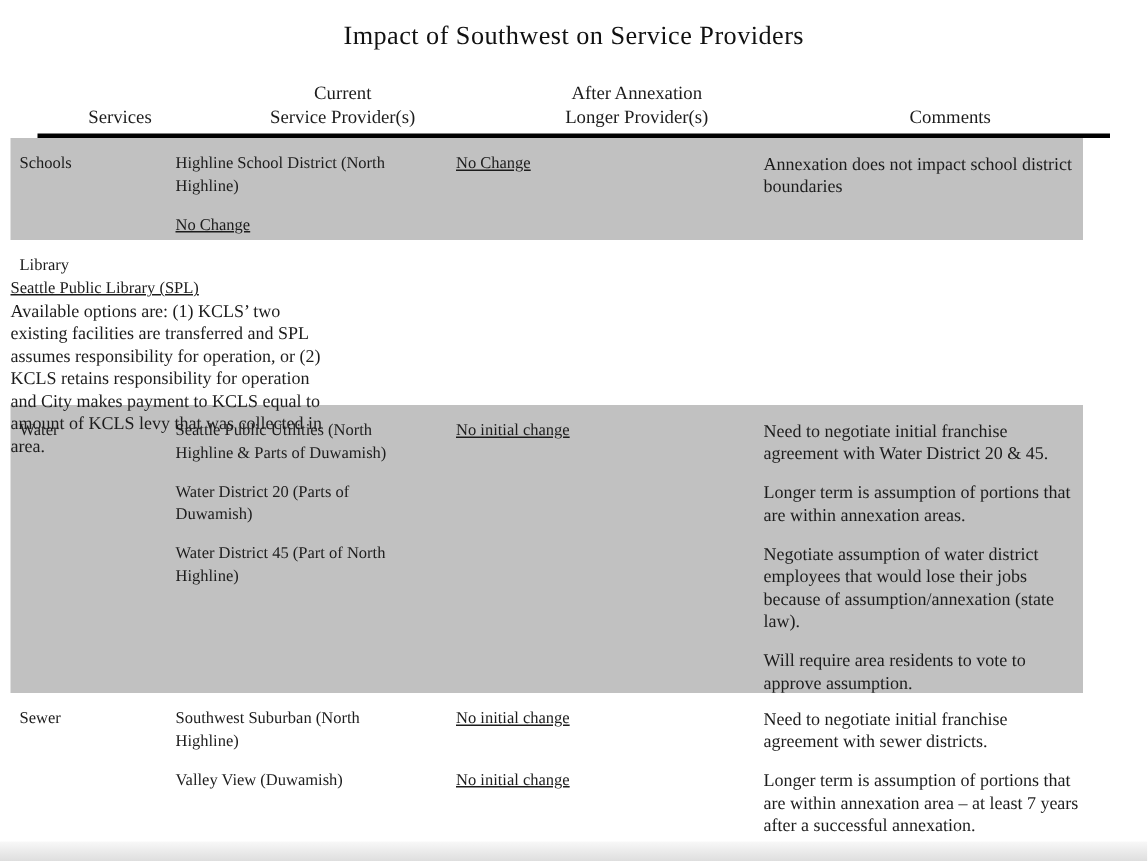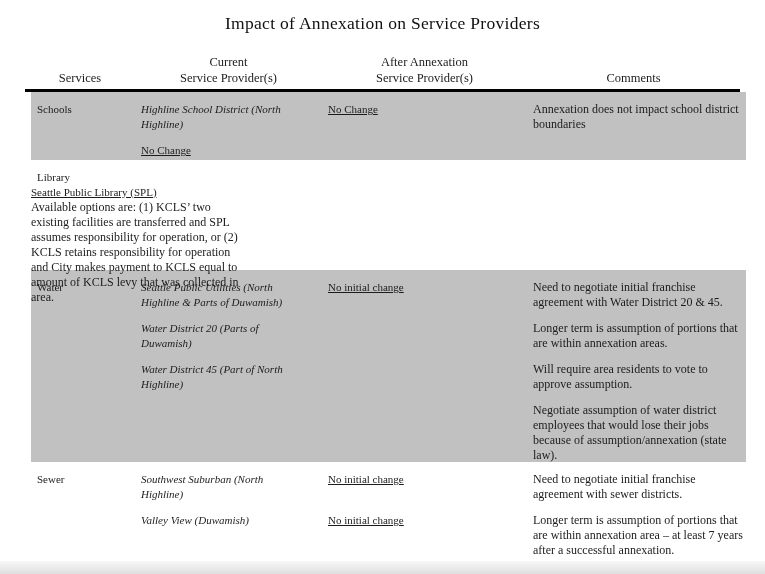--- a/index.html
+++ b/index.html
@@ -28,55 +28,55 @@
   .hcell{
     text-align:center;
     font-weight:normal;font-size:12.5px;line-height:16px;
     padding-bottom:3px;
     white-space:pre-line;
   }
   .hc1{width:110px;}
   .hc2{width:187px;}
   .hc3{width:205px;}
   .hc4{width:213px;text-align:center;}
-  .tbody{margin:0 0 0 31px;width:715px;}
+  .tbody{margin:0 0 0 7px;width:715px;}
   .trow{display:flex;box-sizing:border-box;padding-top:10px;}
   .trow.shaded{background:#c1c1c1;}
   .col-svc{width:110px;box-sizing:border-box;padding-left:6px;font-size:11px;line-height:15px;}
   .col-providers{width:392px;}
   .entry{display:flex;margin-bottom:11px;}
   .entry:last-child{margin-bottom:0;}
-  .cur{width:187px;font-size:11px;line-height:15px;white-space:pre;font-style:italic;}
+  .cur{width:187px;font-size:11px;line-height:15px;white-space:pre;}
   .aft{width:205px;font-size:11px;line-height:15px;white-space:pre;text-decoration:underline;}
   .col-cmts{width:213px;}
   .col-cmts p{margin:0 0 11px 0;font-size:12px;line-height:15px;white-space:pre;}
   .col-cmts p:last-child{margin-bottom:0;}
   
   .trow:nth-child(1){height:68px;}
   .trow:nth-child(2){height:110px;flex-direction:column;}
   .trow:nth-child(3){height:192px;}
   .trow:nth-child(4){height:98px;}
   .bottom-band{
     position:absolute;left:0;bottom:0;width:765px;height:13px;
     background:linear-gradient(180deg,#f8f8f8 0%,#dedede 100%);
   }
 </style>
 </head>
 <body>
 
 <div class="page">
 
   <div class="header-section">
-    <h1 class="doc-title">Impact of Annexation on Service Providers</h1>
+    <h1 class="doc-title">Impact of Southwest on Service Providers</h1>
     <div class="thead">
       <div class="hcell hc1">Services</div>
       <div class="hcell hc2">Current
 Service Provider(s)</div>
       <div class="hcell hc3">After Annexation
-Service Provider(s)</div>
+Longer Provider(s)</div>
       <div class="hcell hc4">Comments</div>
     </div>
   </div>
 
   <div class="tbody">
       <div class="trow shaded" style="background: rgb(193, 193, 193);">
         <div class="col-svc">Schools</div>
         <div class="col-providers">
           <div class="entry">
             <div class="cur">Highline School District (North
@@ -126,26 +126,26 @@
             <div class="cur">Water District 45 (Part of North
 Highline)</div>
             <div class="aft"></div>
           </div>
         </div>
         <div class="col-cmts">
           <p>Need to negotiate initial franchise
 agreement with Water District 20 &amp; 45.</p>
           <p>Longer term is assumption of portions that
 are within annexation areas.</p>
-          <p>Will require area residents to vote to
-approve assumption.</p>
           <p>Negotiate assumption of water district
 employees that would lose their jobs
 because of assumption/annexation (state
 law).</p>
+          <p>Will require area residents to vote to
+approve assumption.</p>
         </div>
       </div>
       <div class="trow">
         <div class="col-svc">Sewer</div>
         <div class="col-providers">
           <div class="entry">
             <div class="cur">Southwest Suburban (North
 Highline)</div>
             <div class="aft">No initial change</div>
           </div>

